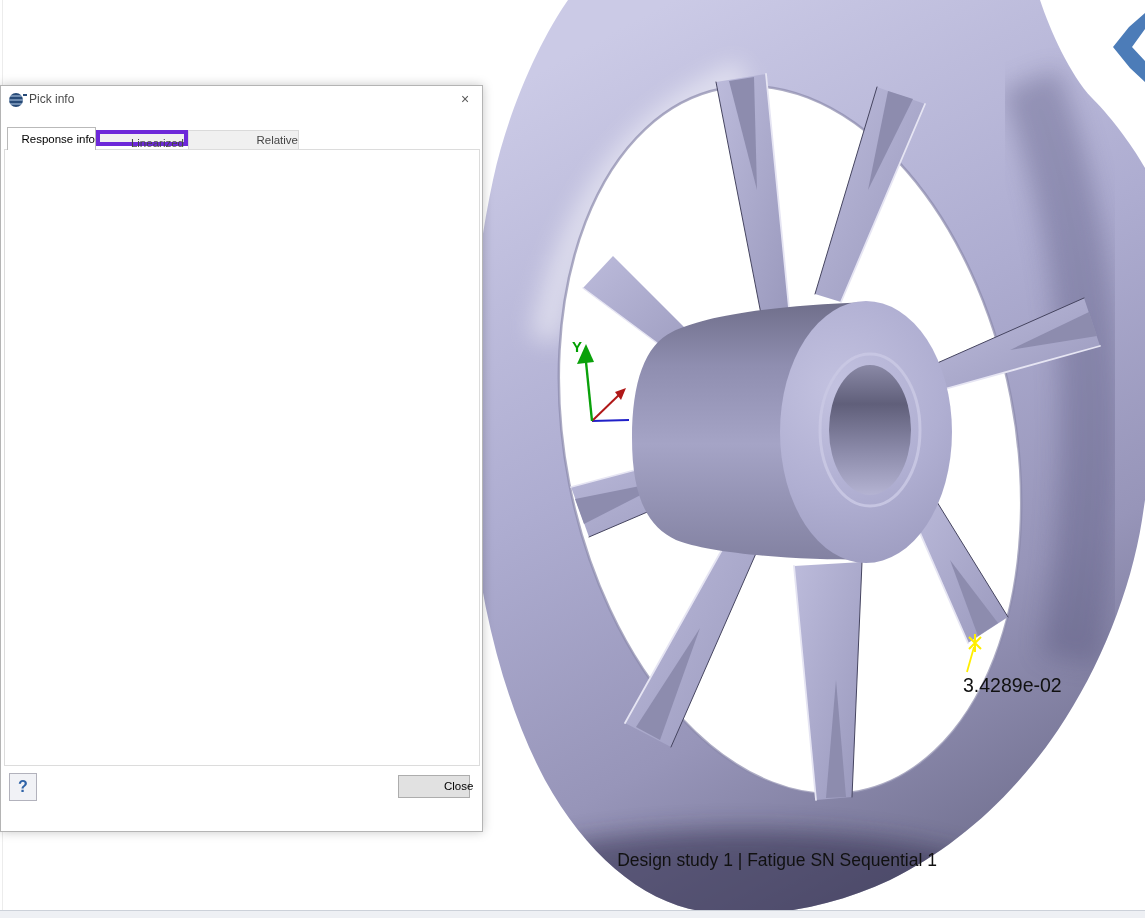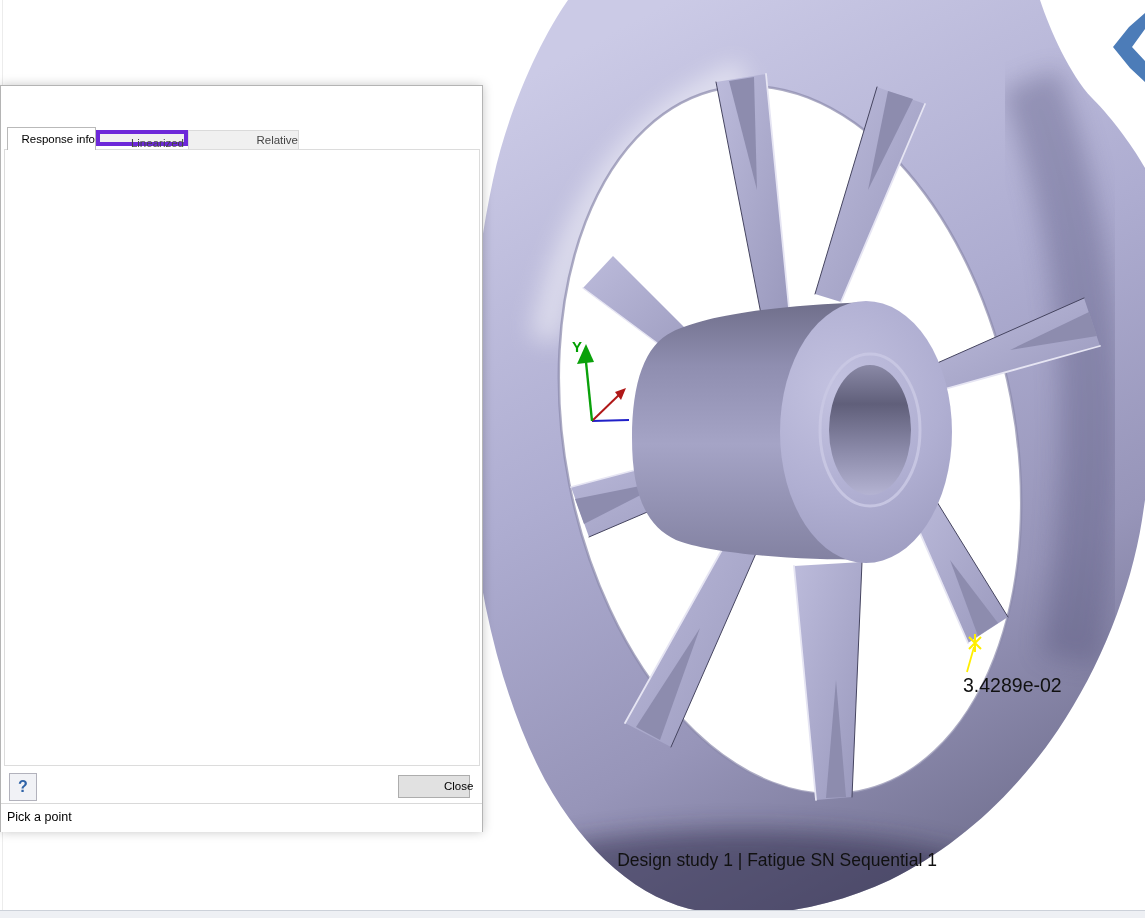--- a/index.html
+++ b/index.html
@@ -190,20 +190,25 @@
 
     <text x="777" y="866" font-size="17.5" fill="#111111" text-anchor="middle">Design study 1 | Fatigue SN Sequential 1</text>
 
     <rect x="0" y="910" width="1145" height="1" fill="#ccd1d9"></rect>
     <rect x="0" y="911" width="1145" height="7" fill="#eef0f4"></rect>
 
     <path d="M1145,13 L1129,27 L1113,47 L1130,68 L1145,82 L1145,61 L1132,47 L1145,29 Z" fill="#4c7cb8"></path>
   </svg>
 
   <div class="dialog">
+    <div class="titlebar">
+      <span class="app-icon"></span>
+      <span class="title-text">Pick info</span>
+      <span class="btn-x">×</span>
+    </div>
 
     <div class="tab active">Response info</div>
     <div class="tab t1">Linearized stress</div>
     <div class="tab t2">Relative displacement</div>
 
     <div class="tabpage"></div>
 
     <span class="lbl" style="left:17px;top:88px;">Response:</span>
     <div class="combo" style="left:73px;top:82px;width:96px;">
       <span>Fatigue damage</span>
@@ -260,17 +265,14 @@
       <div> Y = -1.1281e+02 [mm]</div>
       <div> Z = 9.4152e+01 [mm]</div>
       <div class="dash">-----------------------------------------------</div>
       <div>Fatigue damage = 0.0342887</div>
       <div>Fatigue life = 29.1641</div>
     </div>
 
     <div class="helpbtn">?</div>
     <div class="pushbtn" style="left:397px;top:689px;width:72px;">Close</div>
 
-    <div class="statusbar">
-      <span class="txt">Pick a point</span>
-    </div>
   </div>
 </div>
 
 </body></html>

